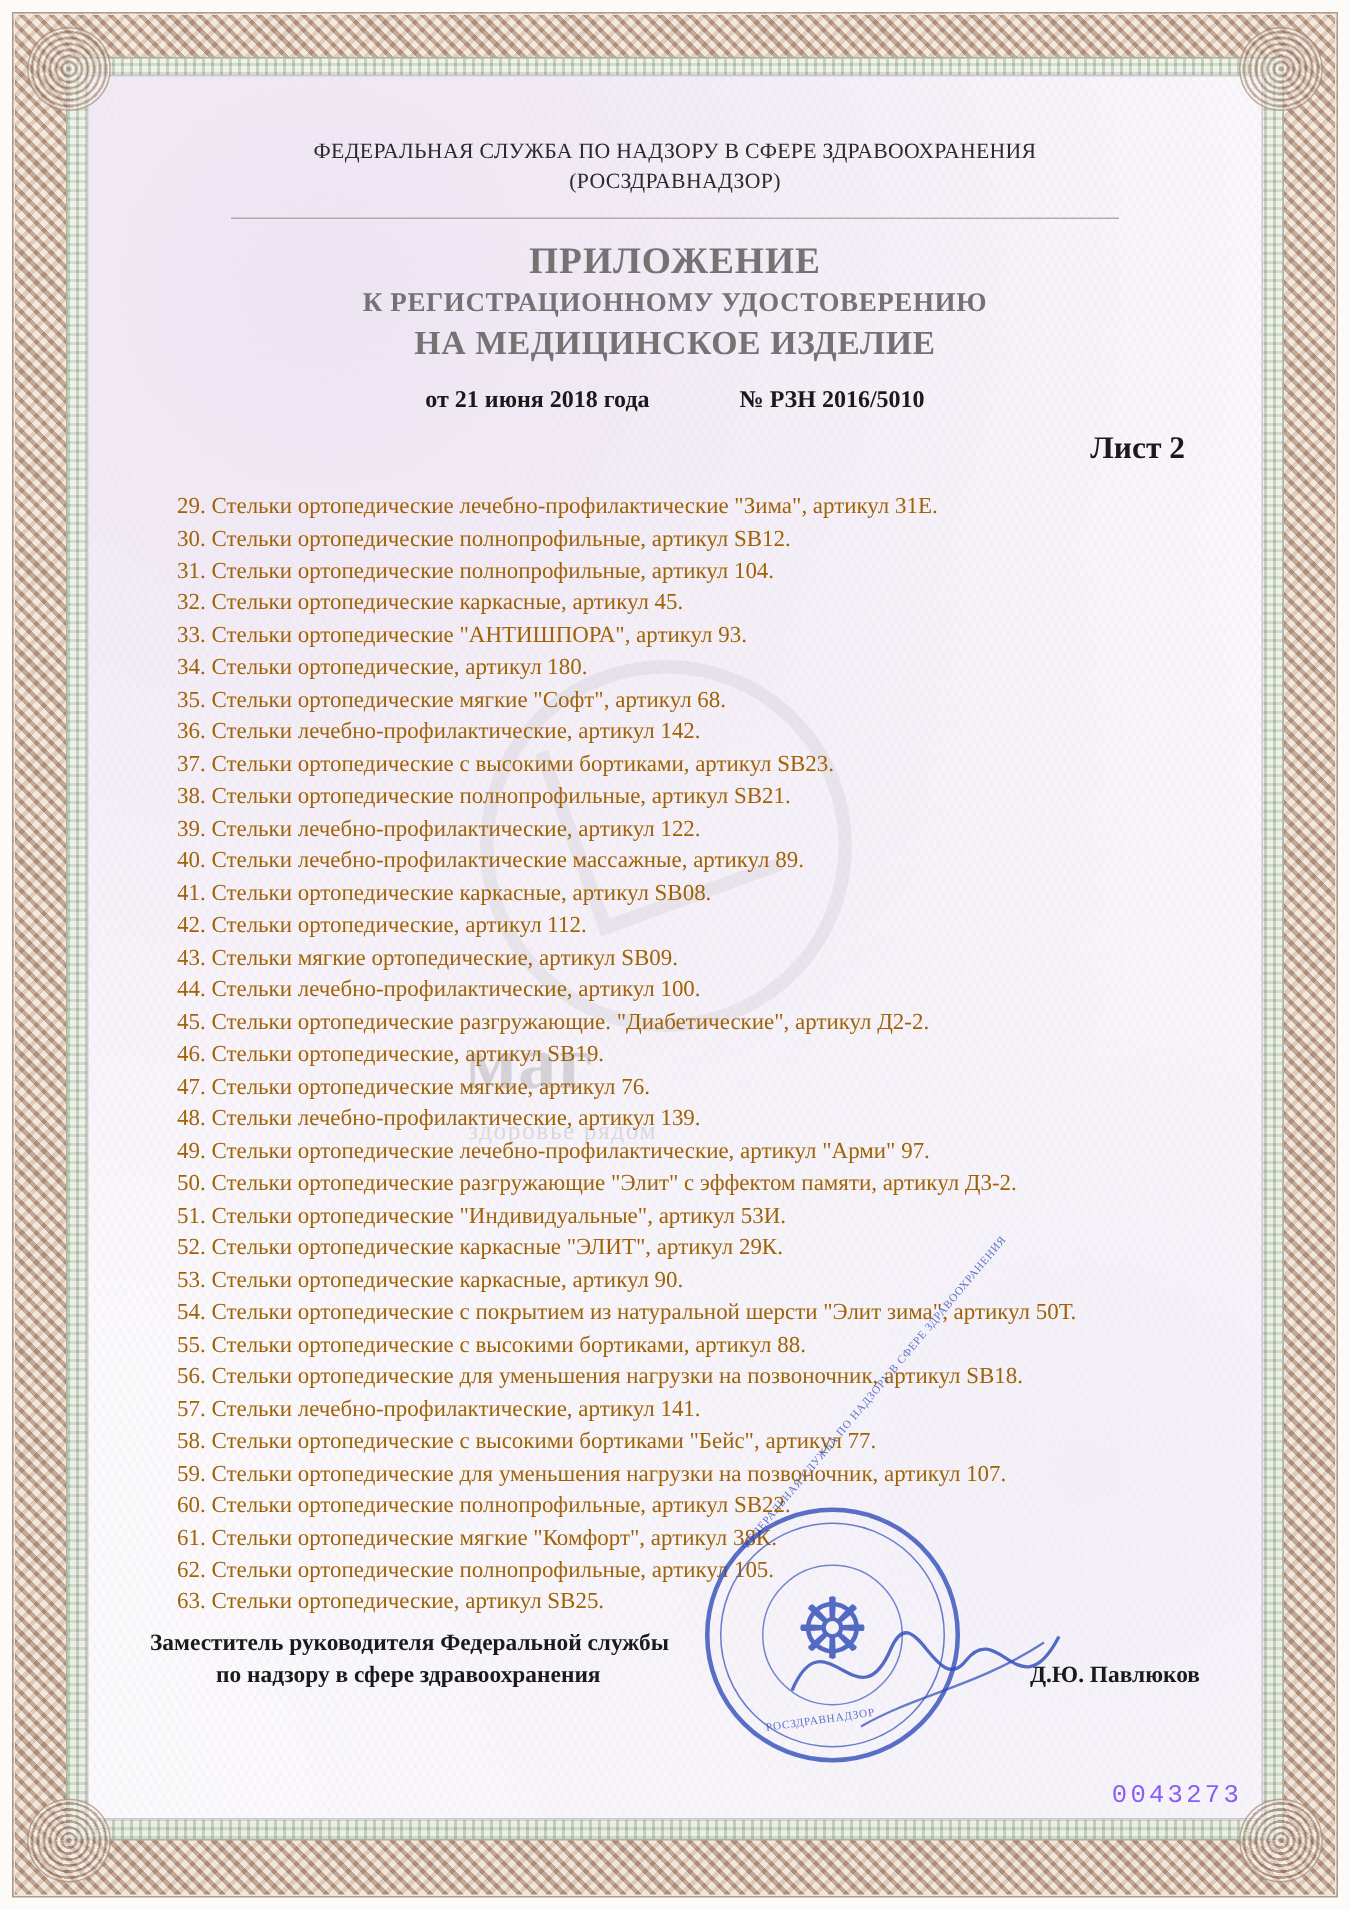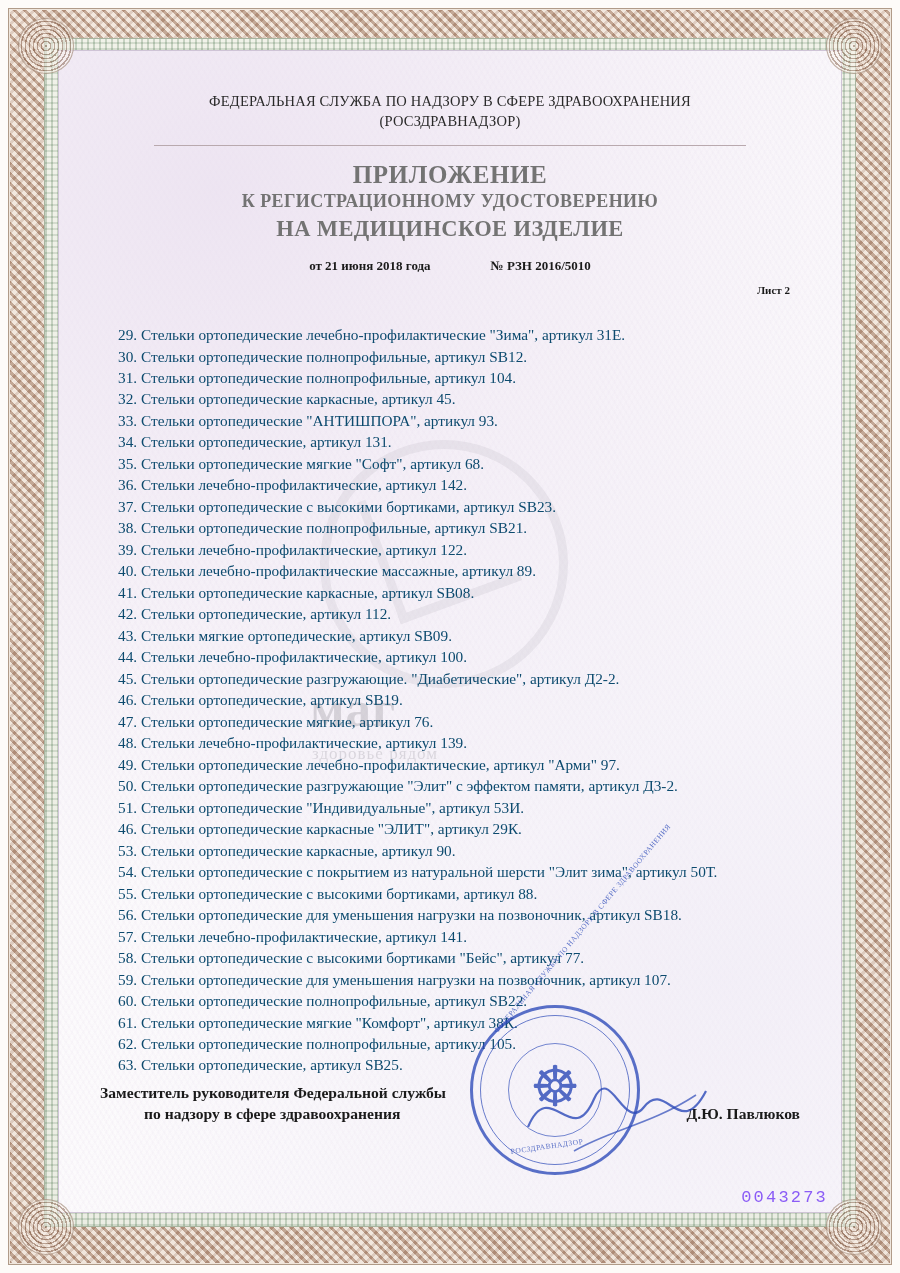--- a/index.html
+++ b/index.html
@@ -114,39 +114,39 @@
   .title .t2 { font-size: 18px; letter-spacing: 0.4px; display: block; margin-top: 0;}
   .title .t3 { font-size: 22.5px; letter-spacing: 0.4px; display: block; margin-top: 2px;}
 
   .meta-row {
     display: flex;
     align-items: baseline;
     justify-content: center;
     gap: 60px;
     margin-top: 16px;
     font-weight: bold;
-    font-size: 13px;
+    font-size: 16px;
   }
   .meta-row .date { white-space: nowrap; }
   .meta-row .regnum { white-space: nowrap; }
 
   .sheet {
     text-align: right;
     font-weight: bold;
-    font-size: 11px;
+    font-size: 21px;
     margin-top: 10px;
     padding-right: 10px;
   }
 
   .list {
-    margin-top: 28px;
+    margin-top: 16px;
     padding: 0 0 0 18px;
     font-size: 15.3px;
     line-height: 1.405;
-    color: #0c4a6e;
+    color: #a16207;
   }
   .list .item {
     margin: 0;
     padding: 0;
     text-indent: 0;
   }
 
   .signature {
     margin-top: 6px;
     padding-left: 0px;
@@ -328,39 +328,39 @@
     </div>
 
     <div class="sheet">Лист  2</div>
 
     <div class="list">
       <p class="item">29. Стельки ортопедические лечебно-профилактические "Зима", артикул 31Е.</p>
       <p class="item">30. Стельки ортопедические полнопрофильные, артикул SB12.</p>
       <p class="item">31. Стельки ортопедические полнопрофильные, артикул 104.</p>
       <p class="item">32. Стельки ортопедические каркасные, артикул 45.</p>
       <p class="item">33. Стельки ортопедические "АНТИШПОРА", артикул 93.</p>
-      <p class="item">34. Стельки ортопедические, артикул 131.</p>
+      <p class="item">34. Стельки ортопедические, артикул 180.</p>
       <p class="item">35. Стельки ортопедические мягкие "Софт", артикул 68.</p>
       <p class="item">36. Стельки лечебно-профилактические, артикул 142.</p>
       <p class="item">37. Стельки ортопедические с высокими бортиками, артикул SB23.</p>
       <p class="item">38. Стельки ортопедические полнопрофильные, артикул SB21.</p>
       <p class="item">39. Стельки лечебно-профилактические, артикул 122.</p>
       <p class="item">40. Стельки лечебно-профилактические массажные, артикул 89.</p>
       <p class="item">41. Стельки ортопедические каркасные, артикул SB08.</p>
       <p class="item">42. Стельки ортопедические, артикул 112.</p>
       <p class="item">43. Стельки мягкие ортопедические, артикул SB09.</p>
       <p class="item">44. Стельки лечебно-профилактические, артикул 100.</p>
       <p class="item">45. Стельки ортопедические разгружающие. "Диабетические", артикул Д2-2.</p>
       <p class="item">46. Стельки ортопедические, артикул SB19.</p>
       <p class="item">47. Стельки ортопедические мягкие, артикул 76.</p>
       <p class="item">48. Стельки лечебно-профилактические, артикул 139.</p>
       <p class="item">49. Стельки ортопедические лечебно-профилактические, артикул "Арми" 97.</p>
       <p class="item">50. Стельки ортопедические разгружающие "Элит" с эффектом памяти, артикул Д3-2.</p>
       <p class="item">51. Стельки ортопедические "Индивидуальные", артикул 53И.</p>
-      <p class="item">46. Стельки ортопедические каркасные "ЭЛИТ", артикул 29К.</p>
+      <p class="item">52. Стельки ортопедические каркасные "ЭЛИТ", артикул 29К.</p>
       <p class="item">53. Стельки ортопедические каркасные, артикул 90.</p>
       <p class="item">54. Стельки ортопедические с покрытием из натуральной шерсти "Элит зима", артикул 50Т.</p>
       <p class="item">55. Стельки ортопедические с высокими бортиками, артикул 88.</p>
       <p class="item">56. Стельки ортопедические для уменьшения нагрузки на позвоночник, артикул SB18.</p>
       <p class="item">57. Стельки лечебно-профилактические, артикул 141.</p>
       <p class="item">58. Стельки ортопедические с высокими бортиками "Бейс", артикул 77.</p>
       <p class="item">59. Стельки ортопедические для уменьшения нагрузки на позвоночник, артикул 107.</p>
       <p class="item">60. Стельки ортопедические полнопрофильные, артикул SB22.</p>
       <p class="item">61. Стельки ортопедические мягкие "Комфорт", артикул 38К.</p>
       <p class="item">62. Стельки ортопедические полнопрофильные, артикул 105.</p>

